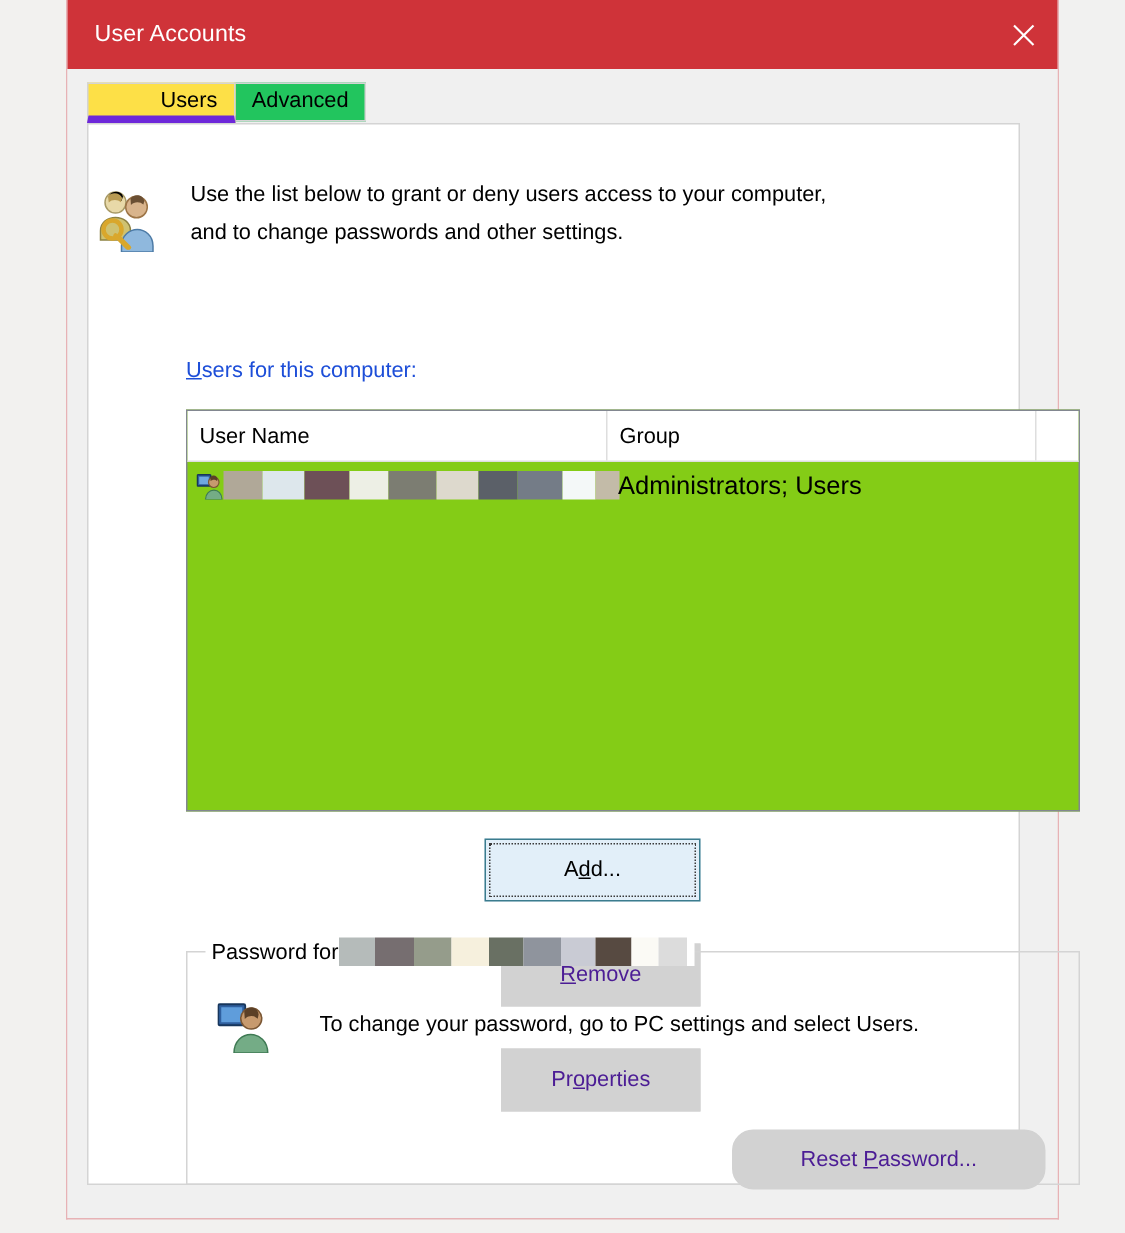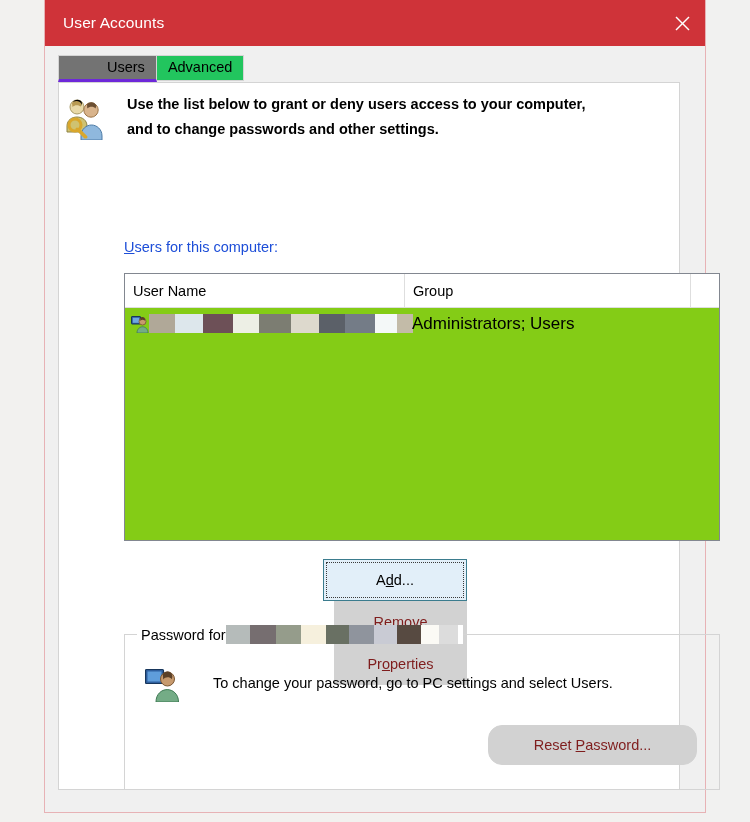--- a/index.html
+++ b/index.html
@@ -82,22 +82,22 @@
     color: #000000;
     padding: 3px 11px 4px 11px;
     border: 1px solid #d4d4d4;
     background: #22c55e;
     line-height: 17px;
     box-sizing: border-box;
     height: 26px;
     cursor: default;
   }
   .tab.active {
-    background: #737373;
-    border-bottom: 3px solid #6d28d9;
+    background: #fde047;
+    border-bottom: 5px solid #6d28d9;
     position: relative;
     z-index: 4;
     height: 27px;
     margin-bottom: -1px;
     padding-left: 48px;
   }
   .tab + .tab { margin-left: -1px; }
 
   .tabpanel {
     position: absolute;
@@ -107,25 +107,24 @@
     height: 708px;
     background: #ffffff;
     border: 1px solid #d4d4d4;
     box-sizing: border-box;
   }
 
   
   .intro {
     position: absolute;
     left: 18px;
-    top: 46px;
+    top: 72px;
     width: 600px;
     display: flex;
-    align-items: center;
-    font-weight: bold;
+    align-items: flex-end;
   }
   .intro-icon {
     width: 44px;
     height: 44px;
     flex: 0 0 44px;
     margin-top: 2px;
   }
   .intro-text {
     margin-left: 20px;
     font-size: 14.5px;
@@ -222,21 +221,21 @@
     height: 42px;
     min-width: 125px;
     padding: 0 10px;
     cursor: default;
     box-sizing: border-box;
     display: flex;
     align-items: center;
     justify-content: center;
   }
   .btn + .btn { margin-left: 11px; }
-  .btn.disabled { color: #7f1d1d; background: #d2d2d2; border-color: #d2d2d2; }
+  .btn.disabled { color: #4c1d95; background: #d2d2d2; border-color: #d2d2d2; margin-top: 28px; }
   .btn.focused {
     background: #e2eff9;
     border: 1px solid #3b7c8e;
     position: relative;
     color: #000;
   }
   .btn.focused .focusring {
     position: absolute;
     left: 2px; top: 2px; right: 2px; bottom: 2px;
     border: 1px dotted #3a3a3a;

